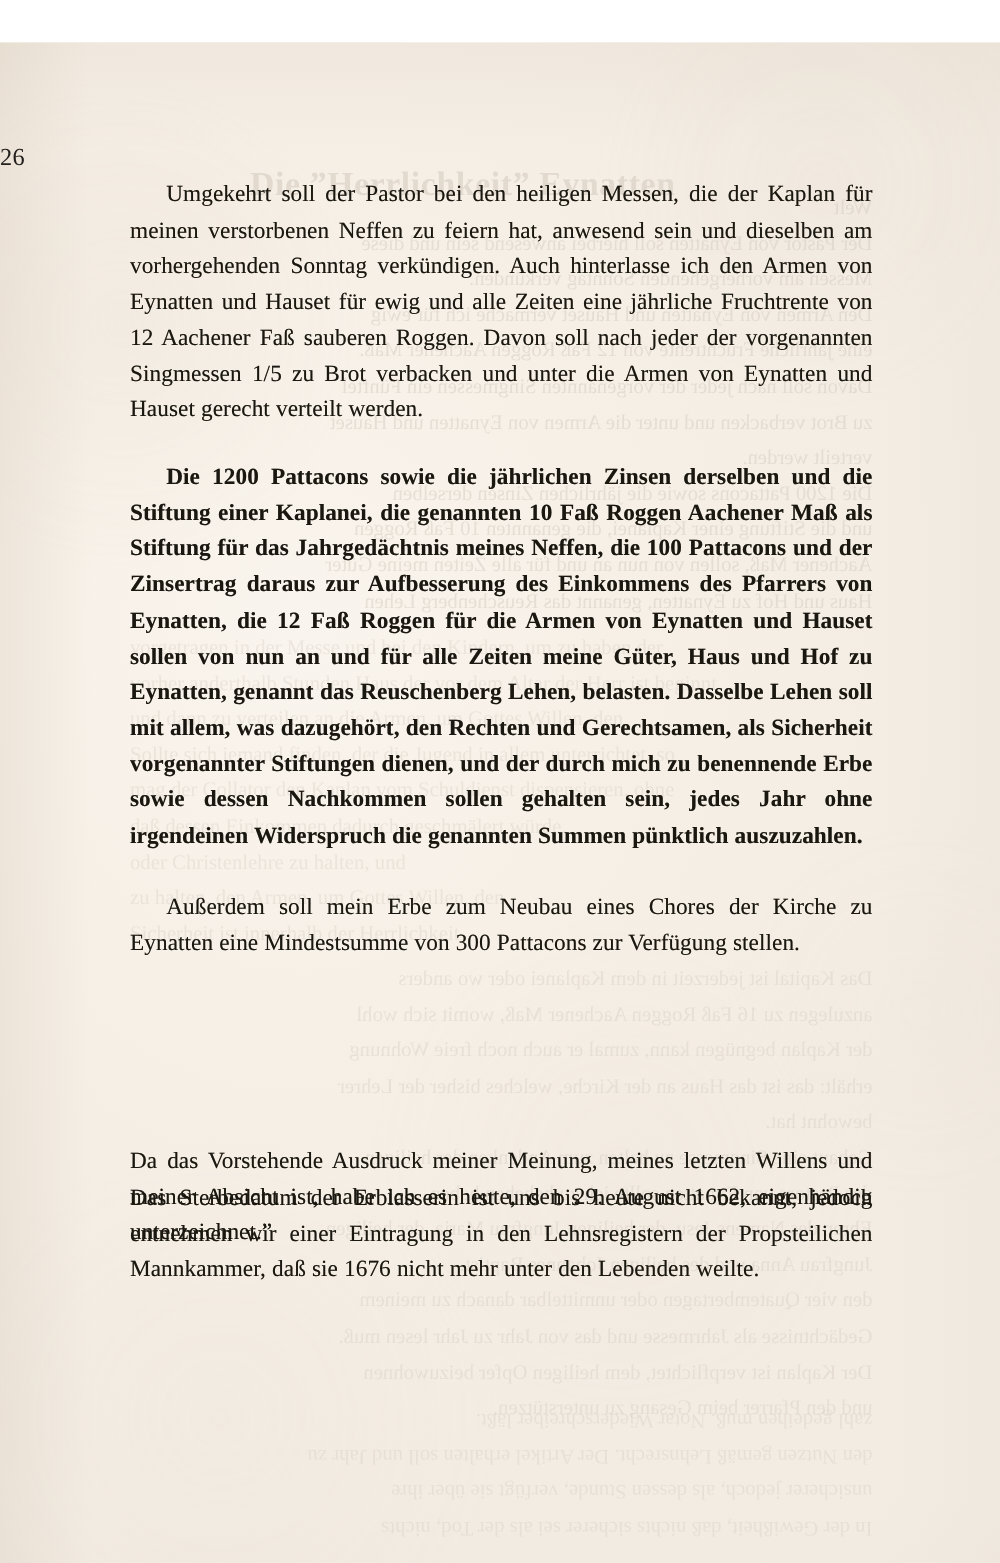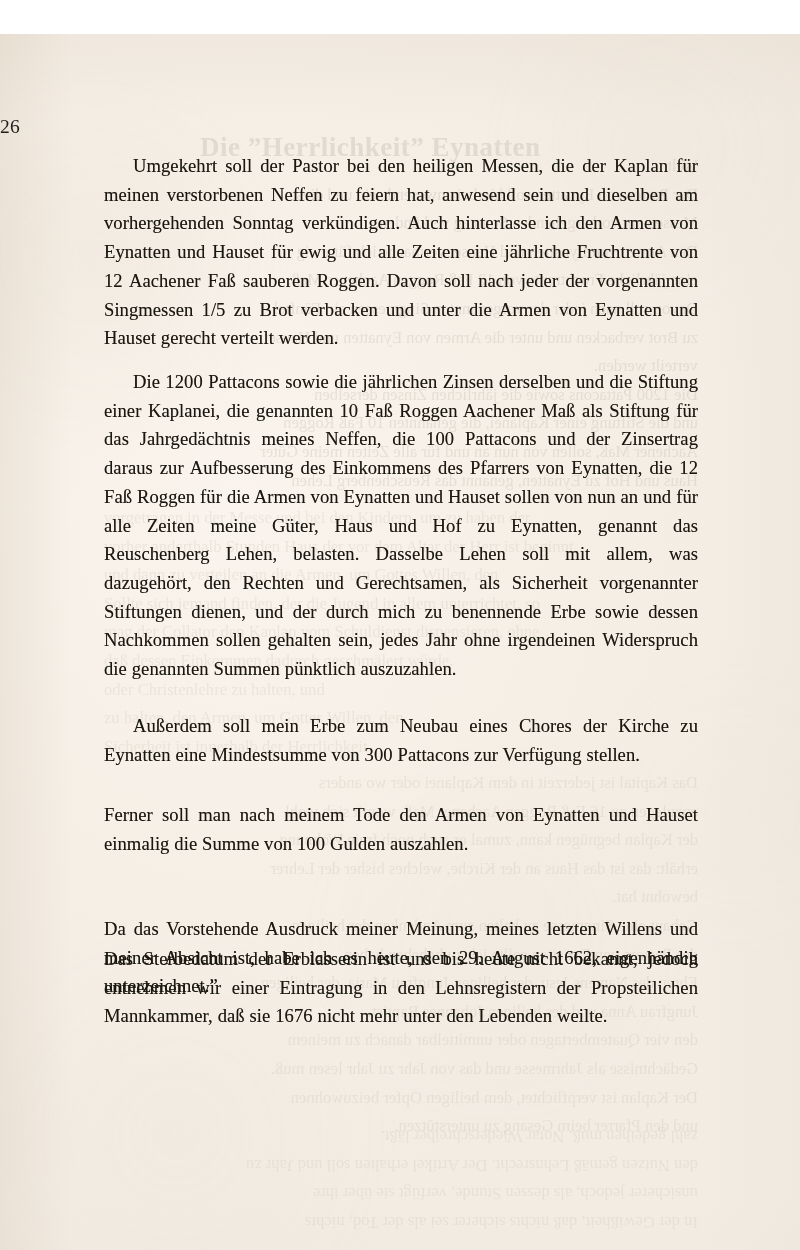--- a/index.html
+++ b/index.html
@@ -193,34 +193,33 @@
     <div class="bl-line">den Nutzen gemäß Lehnsrecht. Der Artikel erhalten soll und Jahr zu</div>
     <div class="bl-line">zahl gedeihen muß. Notar Wiederschreiber läßt.</div>
   </div>
 
   <div id="grain"></div>
 
   <div class="folio">26</div>
 
   <div id="content">
 
-    <div class="body-block" style="top:118px;">
+    <div class="body-block" style="top:108px;">
       <p class="indent">Umgekehrt soll der Pastor bei den heiligen Messen, die der Kaplan für meinen verstorbenen Neffen zu feiern hat, anwesend sein und dieselben am vorhergehenden Sonntag verkündigen. Auch hinterlasse ich den Armen von Eynatten und Hauset für ewig und alle Zeiten eine jährliche Fruchtrente von 12 Aachener Faß sauberen Roggen. Davon soll nach jeder der vorgenannten Singmessen 1/5 zu Brot verbacken und unter die Armen von Eynatten und Hauset gerecht verteilt werden.</p>
     </div>
 
-    <div class="body-block" style="top:334px;">
+    <div class="body-block" style="top:334px;font-weight:bold;">
       <p class="indent">Die 1200 Pattacons sowie die jährlichen Zinsen derselben und die Stiftung einer Kaplanei, die genannten 10 Faß Roggen Aachener Maß als Stiftung für das Jahrgedächtnis meines Neffen, die 100 Pattacons und der Zinsertrag daraus zur Aufbesserung des Einkommens des Pfarrers von Eynatten, die 12 Faß Roggen für die Armen von Eynatten und Hauset sollen von nun an und für alle Zeiten meine Güter, Haus und Hof zu Eynatten, genannt das Reuschenberg Lehen, belasten. Dasselbe Lehen soll mit allem, was dazugehört, den Rechten und Gerechtsamen, als Sicherheit vorgenannter Stiftungen dienen, und der durch mich zu benennende Erbe sowie dessen Nachkommen sollen gehalten sein, jedes Jahr ohne irgendeinen Widerspruch die genannten Summen pünktlich auszuzahlen.</p>
     </div>
 
     <div class="body-block" style="top:678px;font-family:Liberation Serif, serif;">
       <p class="indent">Außerdem soll mein Erbe zum Neubau eines Chores der Kirche zu Eynatten eine Mindestsumme von 300 Pattacons zur Verfügung stellen.</p>
     </div>
 
     <div class="body-block" style="top:767px;">
-      <p>Ferner soll man nach meinem Tode den Armen von Eynatten und Hauset einmalig die Summe von 100 Gulden auszahlen.</p>
     </div>
 
     <div class="body-block" style="top:881px;">
       <p>Da das Vorstehende Ausdruck meiner Meinung, meines letzten Willens und meiner Absicht ist, habe ich es heute, den 29. August 1662, eigenhändig unterzeichnet.”</p>
     </div>
 
     <div class="body-block" style="top:911px;">
       <p>Das Sterbedatum der Erblasserin ist uns bis heute nicht bekannt, jedoch entnehmen wir einer Eintragung in den Lehnsregistern der Propsteilichen Mannkammer, daß sie 1676 nicht mehr unter den Lebenden weilte.</p>
     </div>
 

